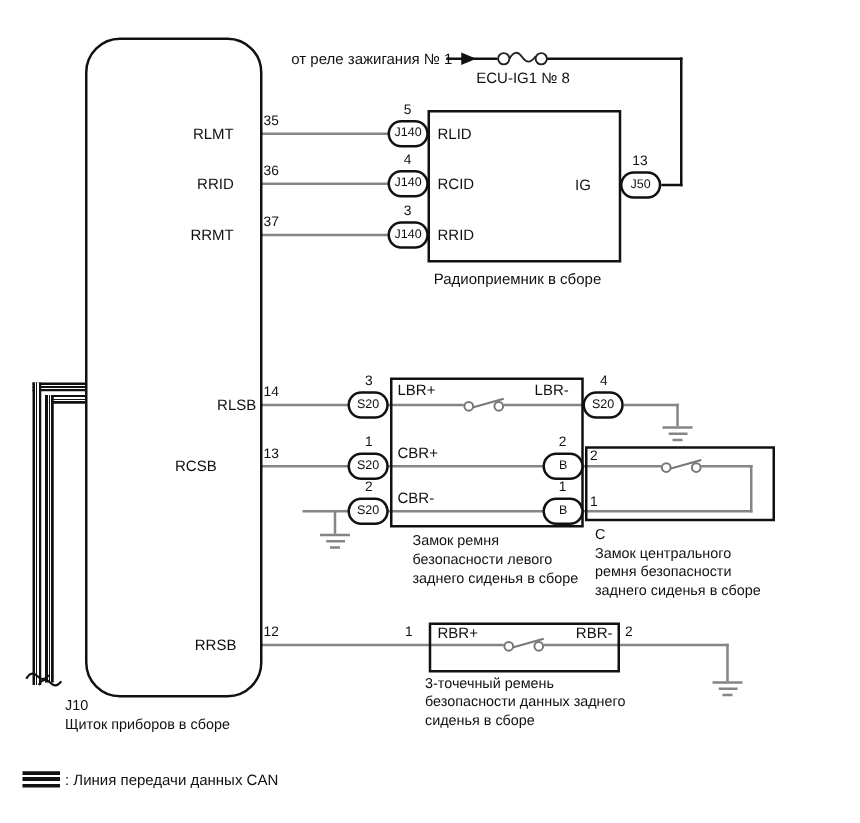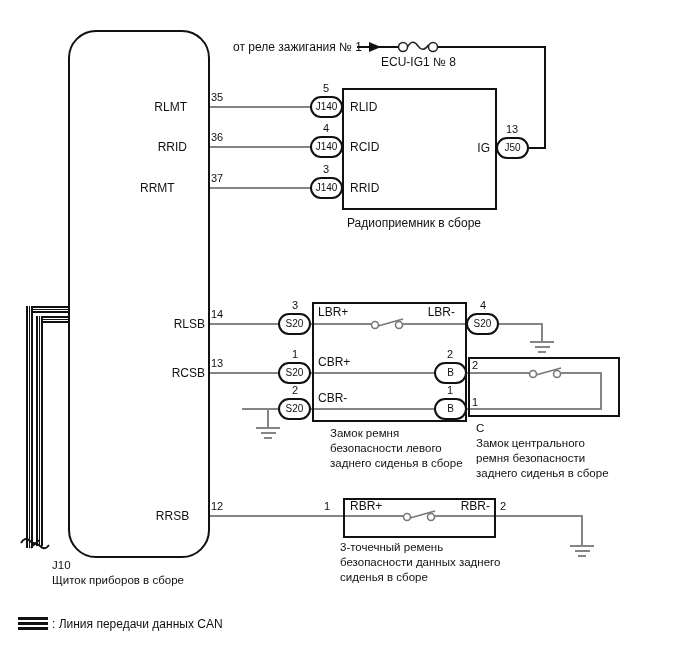--- a/index.html
+++ b/index.html
@@ -53,23 +53,23 @@
   <div class="blk" style="left:529px;top:147px;width:17px;height:2px"></div>
 
   <div class="box" style="left:68px;top:30px;width:142px;height:528px;border-radius:28px"></div>
   <div class="lbl" style="left:52px;top:558px">
     <span>J10</span>
     <span>Щиток приборов в сборе</span>
   </div>
 
   <span class="t" style="left:140px;top:100px;width:47px;text-align:right">RLMT</span>
   <span class="t" style="left:140px;top:140px;width:47px;text-align:right">RRID</span>
-  <span class="t" style="left:140px;top:181px;width:47px;text-align:left">RRMT</span>
+  <span class="t" style="left:140px;top:181px;width:47px;text-align:right">RRMT</span>
   <span class="t" style="left:140px;top:317px;width:65px;text-align:right">RLSB</span>
-  <span class="t" style="left:140px;top:366px;width:65px;text-align:right">RCSB</span>
+  <span class="t" style="left:140px;top:366px;width:65px;text-align:left">RCSB</span>
   <span class="t" style="left:140px;top:509px;width:65px;text-align:center">RRSB</span>
 
   <span class="num" style="left:207px;top:91px">35</span>
   <span class="num" style="left:207px;top:131px">36</span>
   <span class="num" style="left:207px;top:172px">37</span>
   <span class="num" style="left:207px;top:308px">14</span>
   <span class="num" style="left:207px;top:357px">13</span>
   <span class="num" style="left:207px;top:500px">12</span>
 
   <div class="box" style="left:342px;top:88px;width:155px;height:122px"></div>
@@ -82,21 +82,21 @@
   <div class="oval" style="left:310px;top:96px">J140</div>
   <div class="oval" style="left:310px;top:136px">J140</div>
   <div class="oval" style="left:310px;top:177px">J140</div>
   <span class="num" style="left:316px;top:82px">5</span>
   <span class="num" style="left:316px;top:122px">4</span>
   <span class="num" style="left:316px;top:163px">3</span>
 
   <span class="t" style="left:350px;top:100px">RLID</span>
   <span class="t" style="left:350px;top:140px">RCID</span>
   <span class="t" style="left:350px;top:181px">RRID</span>
-  <span class="t" style="left:460px;top:141px;width:30px;text-align:right">IG</span>
+  <span class="t" style="left:460px;top:141px;width:30px;text-align:left">IG</span>
   <div class="oval" style="left:496px;top:137px">J50</div>
   <span class="num" style="left:502px;top:123px">13</span>
 
   <div class="box" style="left:312px;top:302px;width:155px;height:120px"></div>
   <div class="lbl" style="left:330px;top:426px">
     <span>Замок ремня</span>
     <span>безопасности левого</span>
     <span>заднего сиденья в сборе</span>
   </div>
 

